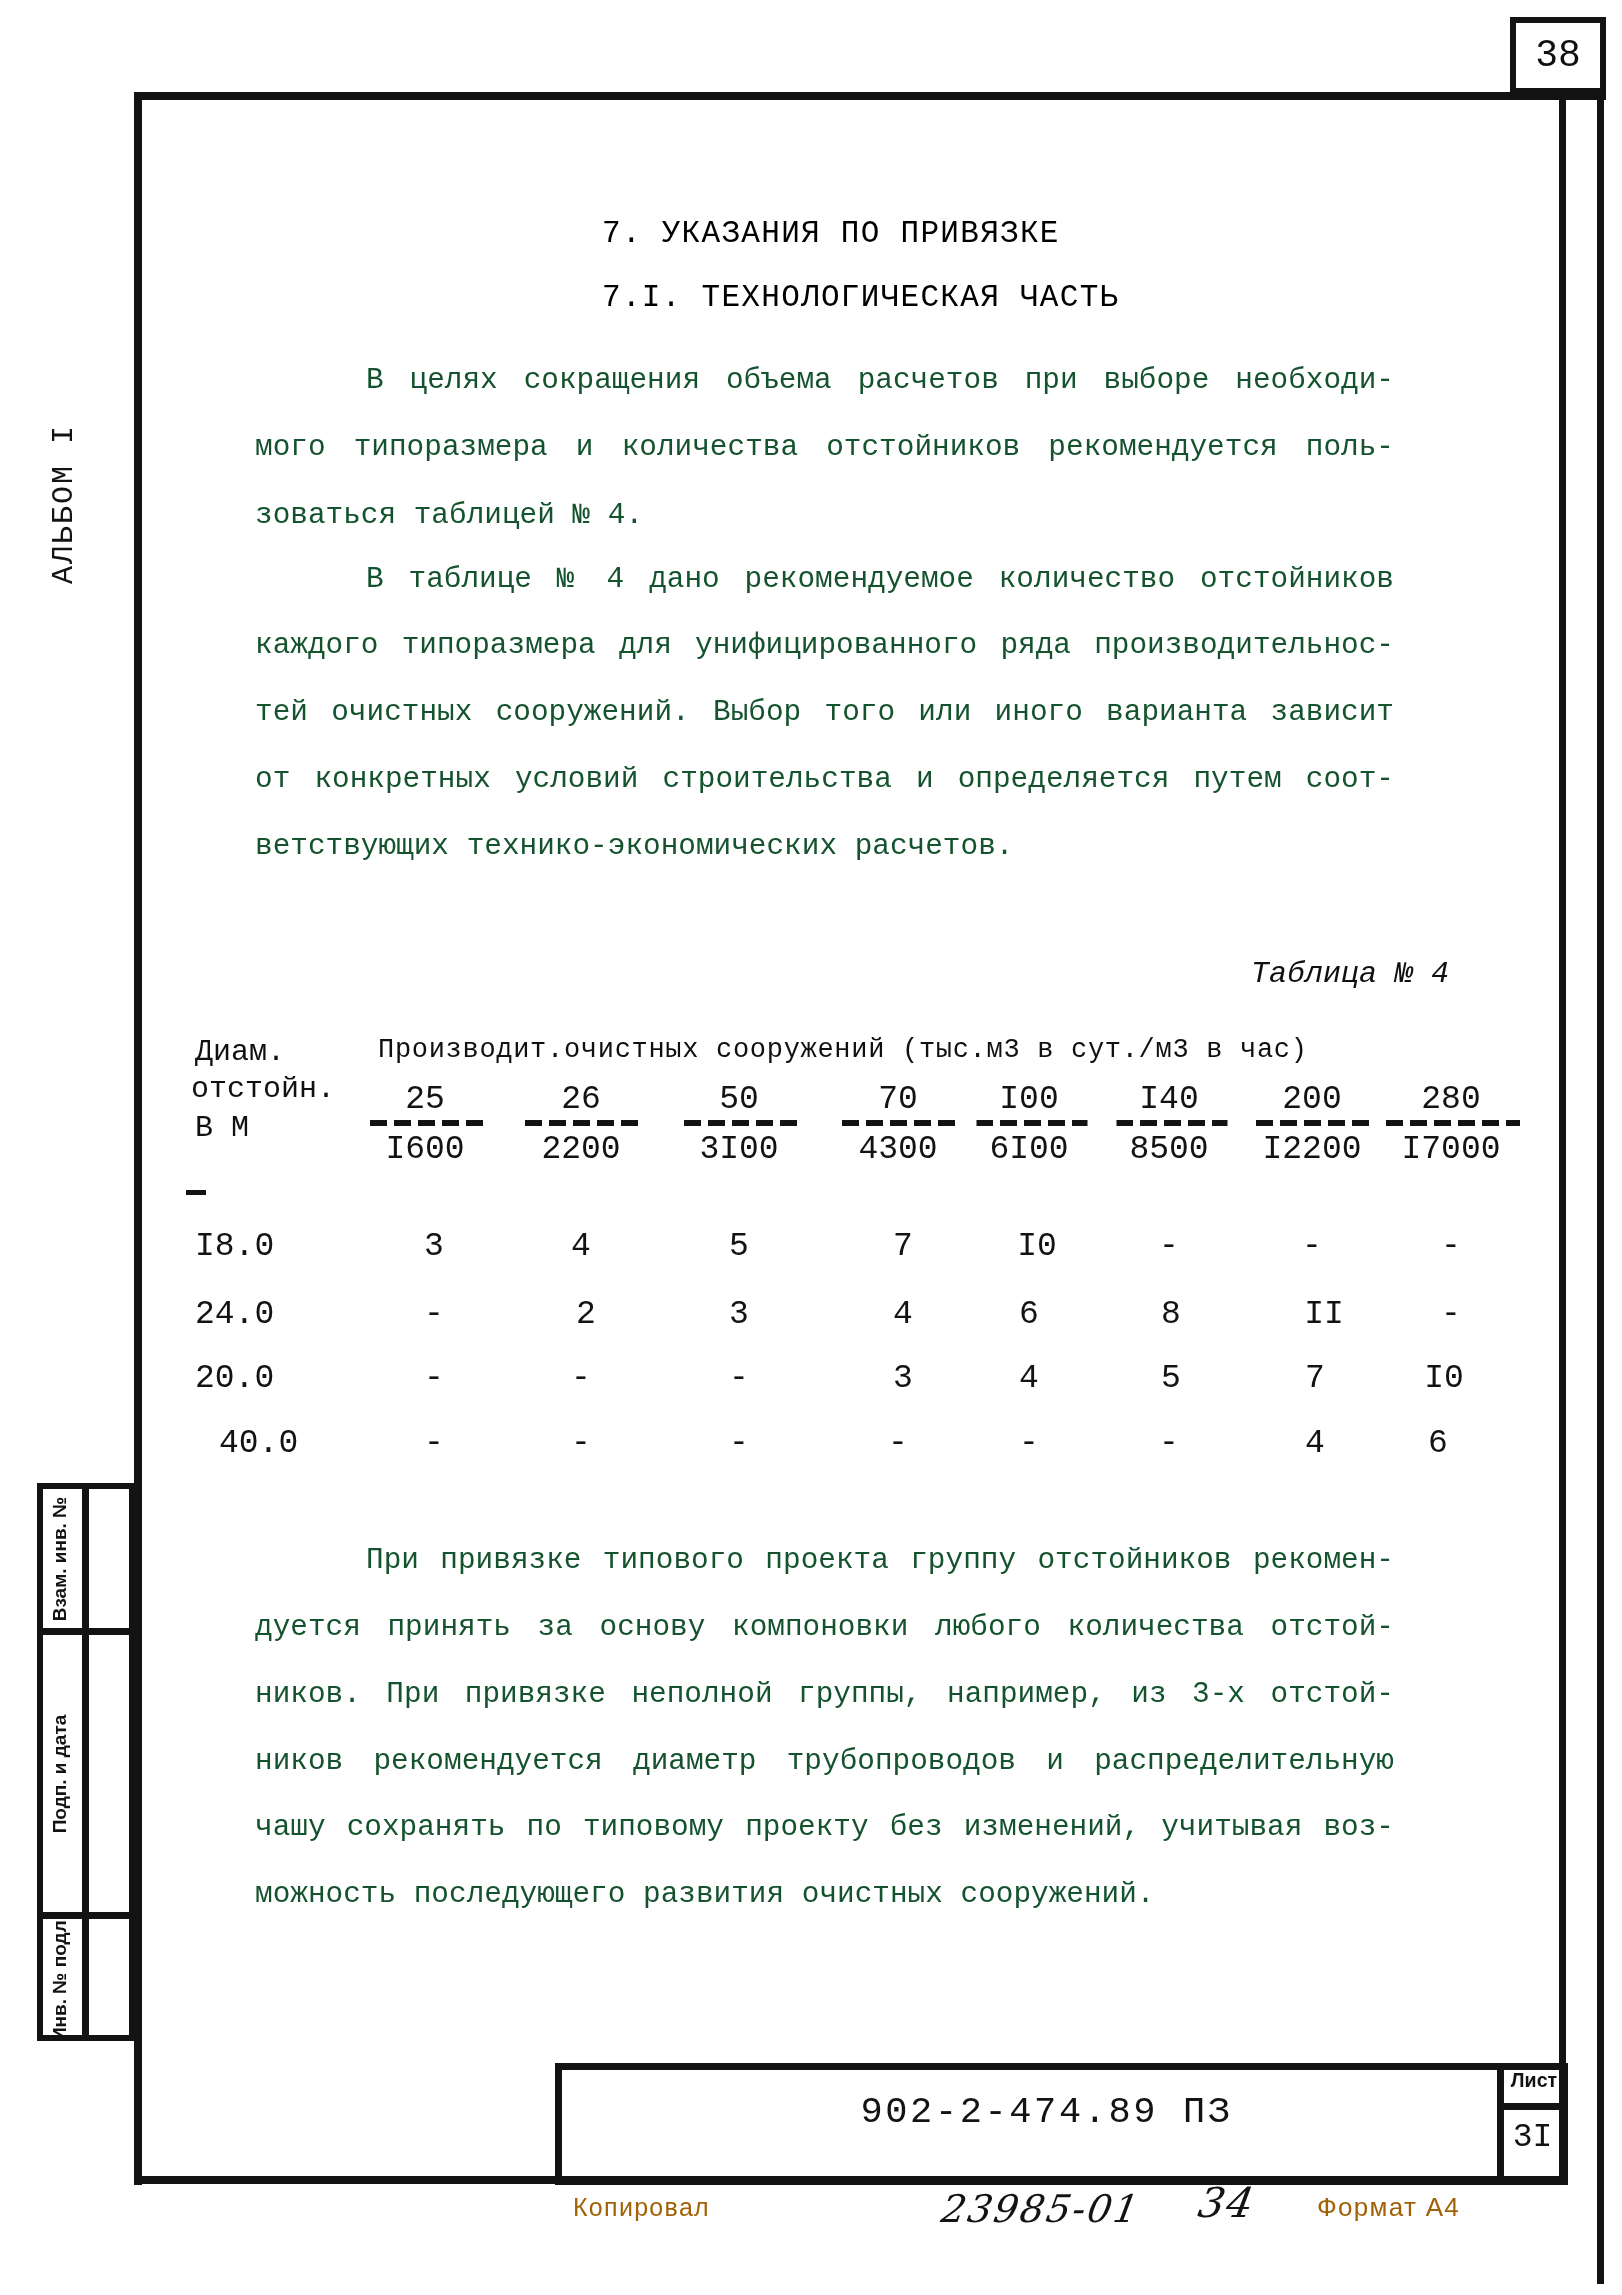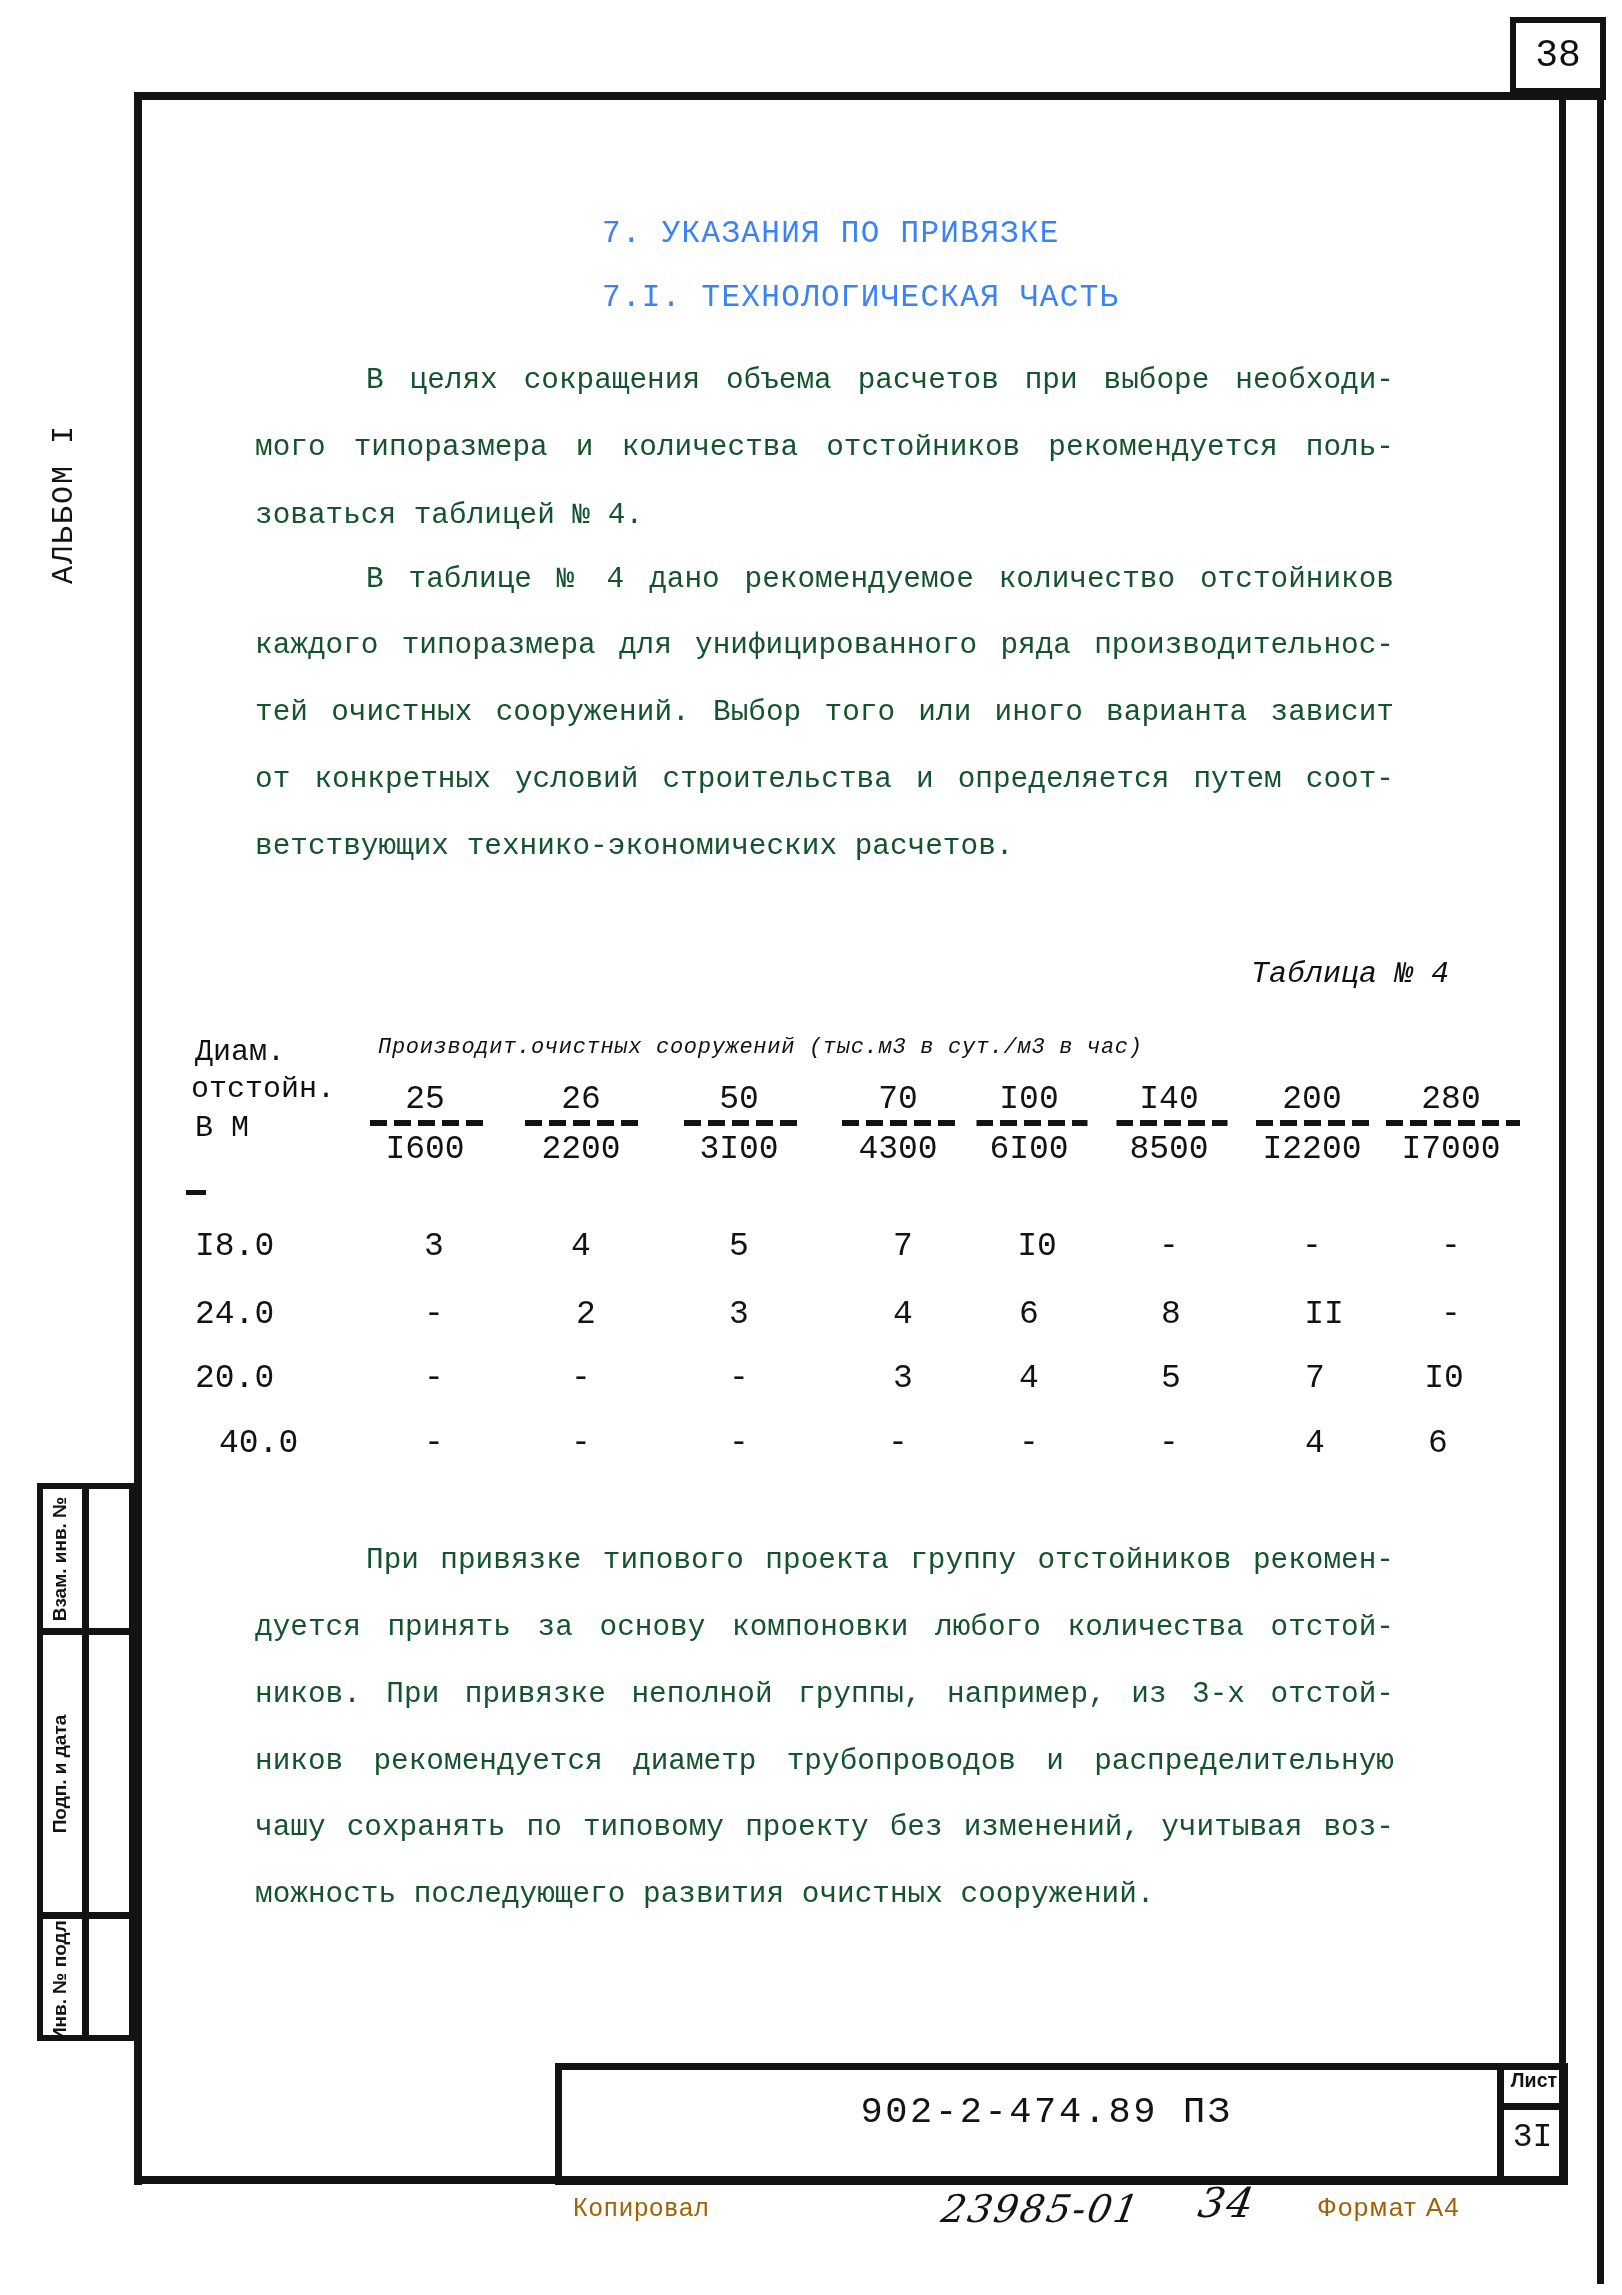--- a/index.html
+++ b/index.html
@@ -4,21 +4,21 @@
 <style>
   html,body { margin:0; padding:0; }
   body { width:1623px; height:2295px; position:relative; background:#ffffff;
          font-family:"Liberation Mono","DejaVu Sans Mono",monospace; color:#101010; }
   .abs { position:absolute; }
   
   .tw   { font-size:29.4px; line-height:34px; color:#14532d; }
   .pline{ position:absolute; left:255px; width:1139px; }
   .just { text-align:justify; text-align-last:justify; }
   .ind  { padding-left:111px; box-sizing:border-box; }
-  .ttl  { font-size:31px; letter-spacing:1.3px; white-space:nowrap; color:#3b82f6; }
+  .ttl  { font-size:31px; letter-spacing:1.3px; white-space:nowrap; color:#000000; }
   
   .tcell{ position:absolute; transform:translateX(-50%); font-size:33px; white-space:nowrap; color:#131313; }
   .trow-label { position:absolute; font-size:33px; color:#131313; }
   .fdash{ position:absolute; transform:translateX(-50%); height:5.9px;
           background:repeating-linear-gradient(90deg,#131313 0 17px,transparent 17px 24px); }
   
   .hline{ position:absolute; background:#131313; }
   .vline{ position:absolute; background:#131313; }
   
   .pgbox{ position:absolute; left:1510px; top:17px; width:96px; height:77px;
@@ -75,21 +75,21 @@
 <div class="pline tw just" style="top:629px;">каждого типоразмера для унифицированного ряда производительнос-</div>
 <div class="pline tw just" style="top:696px;">тей очистных сооружений. Выбор того или иного варианта зависит</div>
 <div class="pline tw just" style="top:763px;">от конкретных условий строительства и определяется путем соот-</div>
 <div class="pline tw" style="top:830px;">ветствующих технико-экономических расчетов.</div>
 
 <div class="abs" style="left:1251px; top:957px; font-size:30px;font-style:italic;">Таблица № 4</div>
 
 <div class="abs" style="left:195px; top:1035px; font-size:30px;">Диам.</div>
 <div class="abs" style="left:191px; top:1072px; font-size:30px;">отстойн.</div>
 <div class="abs" style="left:195px; top:1111px; font-size:30px;">В М</div>
-<div class="abs" style="left:378px; top:1035px; font-size:22px; letter-spacing:0.7px; white-space:nowrap;font-style:italic;">Производит.очистных сооружений (тыс.м3 в сут./м3 в час)</div>
+<div class="abs" style="left:378px; top:1035px; font-size:27px; letter-spacing:0.7px; white-space:nowrap;">Производит.очистных сооружений (тыс.м3 в сут./м3 в час)</div>
 
 <div class="tcell" style="left:425px;  top:1081px;">25</div>
 <div class="tcell" style="left:581px;  top:1081px;">26</div>
 <div class="tcell" style="left:739px; top:1081px;">50</div>
 <div class="tcell" style="left:898px; top:1081px;">70</div>
 <div class="tcell" style="left:1029px; top:1081px;">I00</div>
 <div class="tcell" style="left:1169px; top:1081px;">I40</div>
 <div class="tcell" style="left:1312px; top:1081px;">200</div>
 <div class="tcell" style="left:1451px; top:1081px;">280</div>
 

